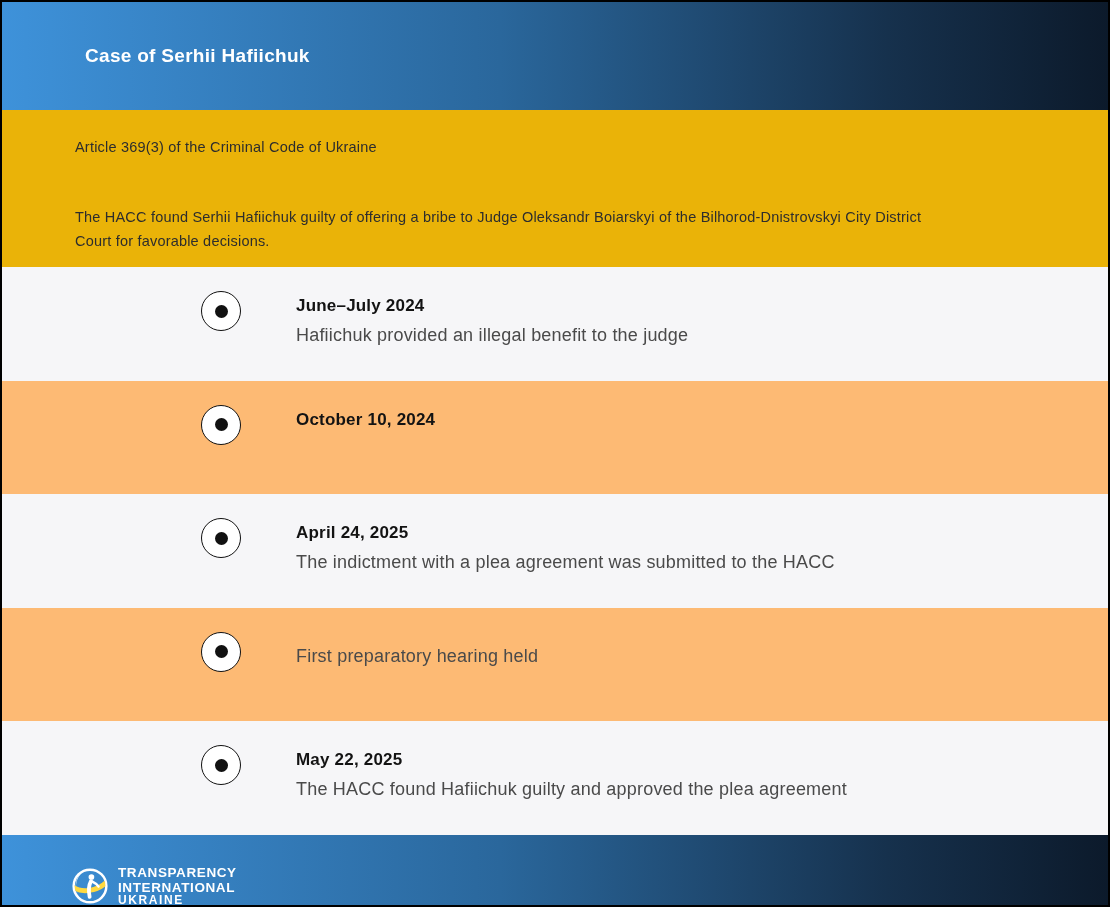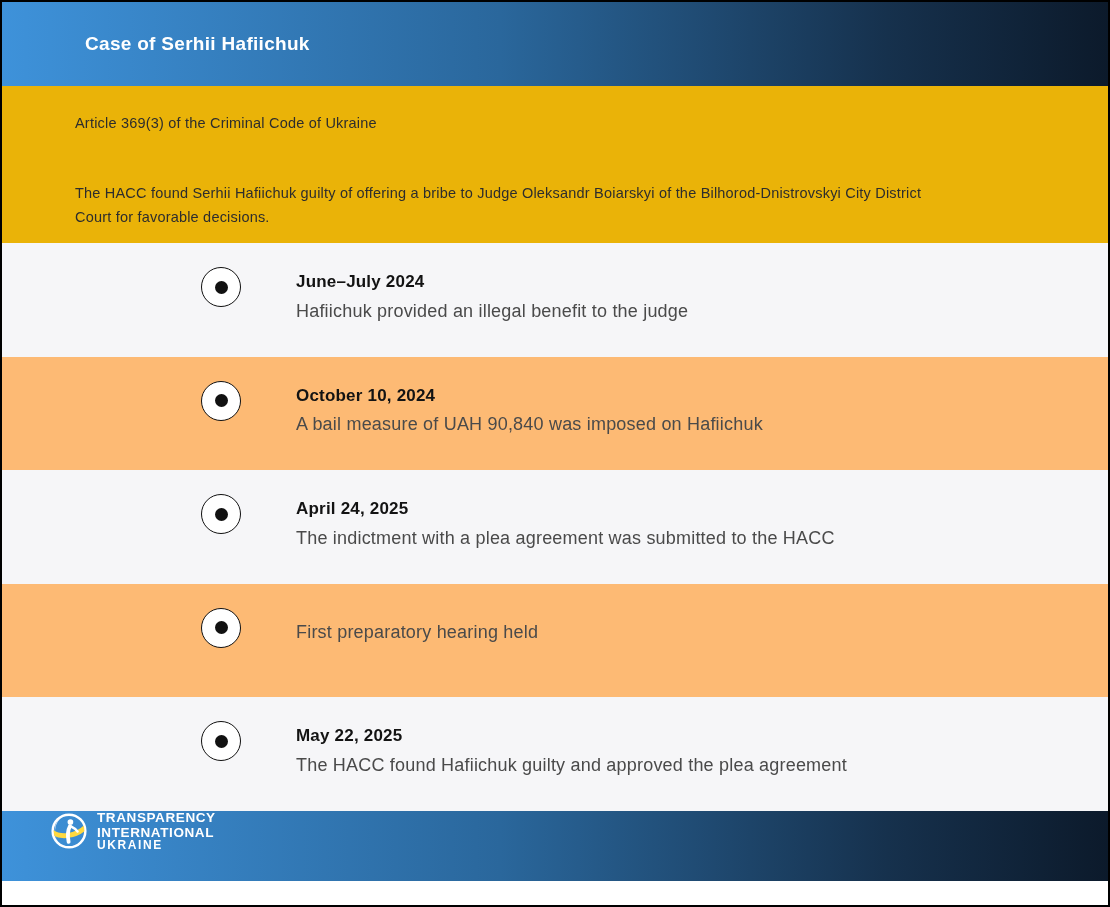--- a/index.html
+++ b/index.html
@@ -10,21 +10,21 @@
     position: relative;
     width: 1110px;
     height: 907px;
     border: 2px solid #000000;
     background: #ffffff;
     overflow: hidden;
   }
 
   
   .topbar {
-    height: 84px;
+    height: 108px;
     background: linear-gradient(90deg, #3e92da 0%, #2a679c 45%, #16314d 80%, #0c1a2b 100%);
     display: flex;
     align-items: center;
     padding-left: 83px;
   }
   .topbar h1 {
     color: #ffffff;
     font-size: 19px;
     font-weight: 700;
     letter-spacing: 0.3px;
@@ -108,22 +108,22 @@
     font-size: 18px;
     color: #4a4a4a;
     letter-spacing: 0.2px;
   }
 
   
   .bottombar {
     height: 70px;
     background: linear-gradient(90deg, #3e92da 0%, #2a679c 45%, #16314d 80%, #0c1a2b 100%);
     display: flex;
-    align-items: flex-start;
-    padding-left: 48px;
+    align-items: flex-end;
+    padding-left: 69px;
   }
   .logo { display: flex; align-items: center; }
   .logo-icon { width: 38px; height: 38px; flex: 0 0 auto; }
   .logo-text { margin-left: 9px; color: #ffffff; }
   .logo-text .l1, .logo-text .l2 {
     font-size: 13.5px;
     font-weight: 700;
     letter-spacing: 0.6px;
     line-height: 14.5px;
   }
@@ -161,21 +161,20 @@
         <p>Hafiichuk provided an illegal benefit to the judge</p>
       </div>
     </div>
 
     <div class="tl-row">
       <div class="tl-marker">
           <span class="tl-dot"></span>
         </div>
       <div class="tl-content">
         <h2>October 10, 2024</h2>
-        <p>A bail measure of UAH 90,840 was imposed on Hafiichuk</p>
       </div>
     </div>
 
     <div class="tl-row alt">
       <div class="tl-marker">
           <span class="tl-dot"></span>
         </div>
       <div class="tl-content">
         <h2>April 24, 2025</h2>
         <p>The indictment with a plea agreement was submitted to the HACC</p>

